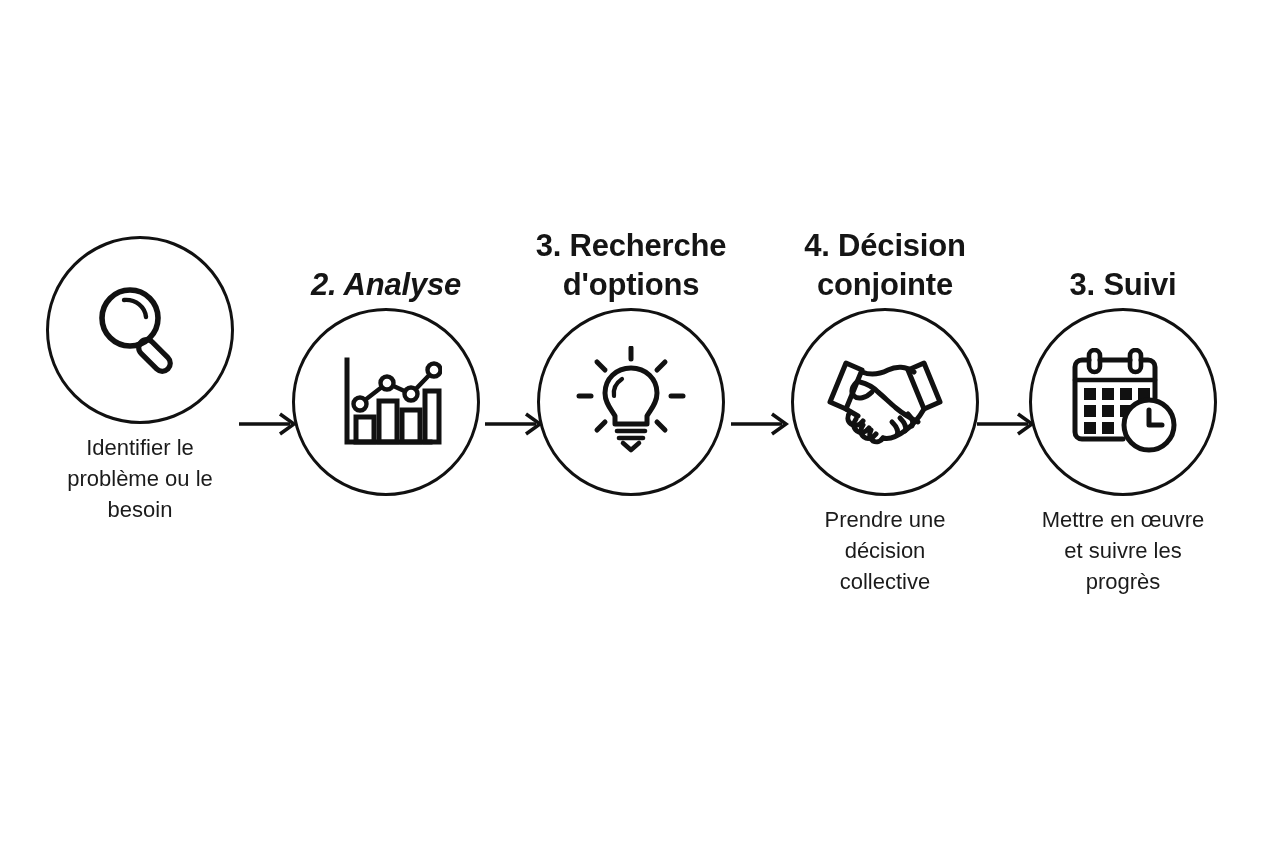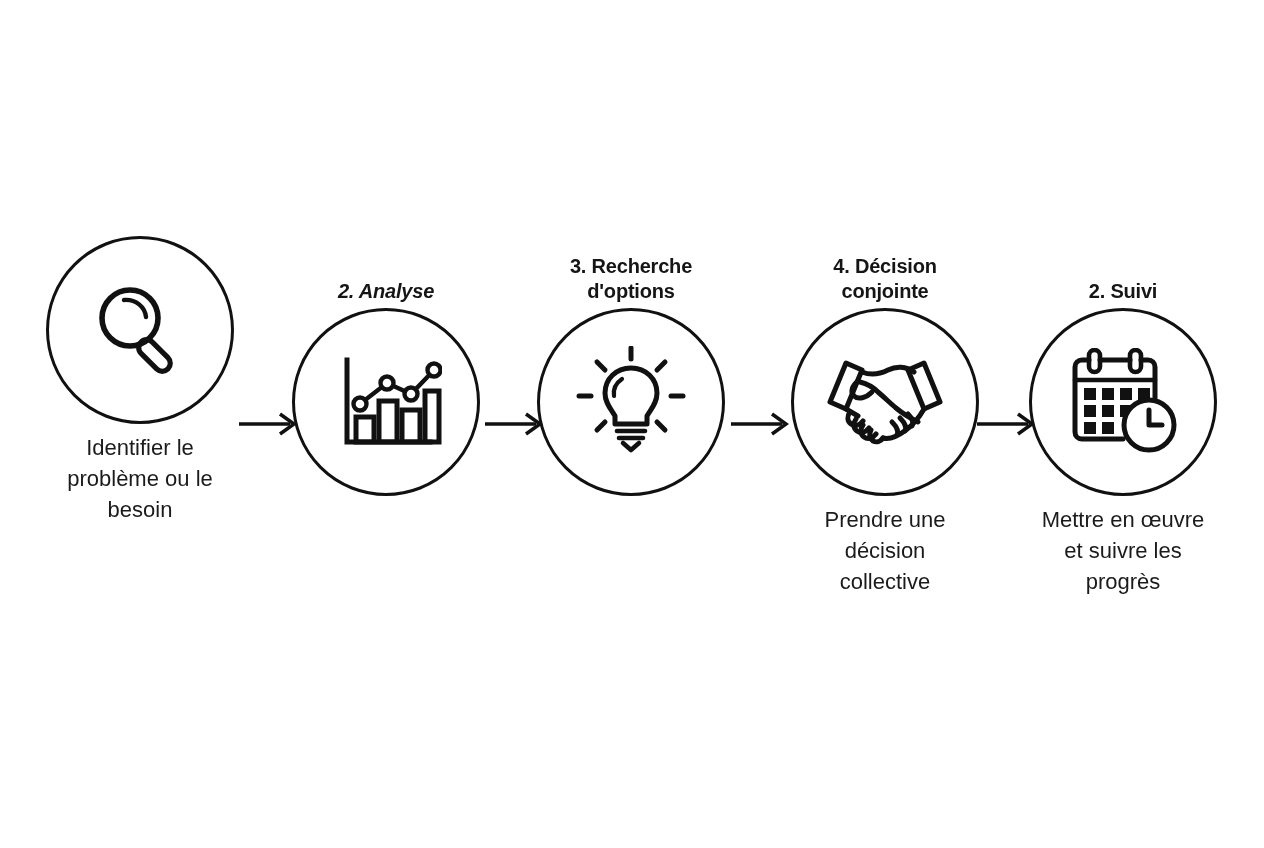--- a/index.html
+++ b/index.html
@@ -28,21 +28,21 @@
     width: 246px;
     top: 232px;
     display: flex;
     flex-direction: column;
     align-items: center;
   }
 
   .step-title {
     width: 240px;
     text-align: center;
-    font-size: 20px;
+    font-size: 31px;
     font-weight: bold;
     line-height: 1.24;
     color: #151515;
     letter-spacing: -0.2px;
     height: 72px;
     display: flex;
     flex-direction: column;
     justify-content: flex-end;
     white-space: pre-line;
   }
@@ -210,21 +210,21 @@
           <path d="M98 55 C94 62 88 70 80 76 C72 82 64 86 57 84"></path>
         </svg>
       </span>
     </div>
     <div class="step-caption">Prendre une
 décision
 collective</div>
   </div>
 
   <div class="step" style="left:1000px;">
-    <div class="step-title">2. Suivi</div>
+    <div class="step-title">3. Suivi</div>
     <div class="circle">
       <span>
         <svg width="112" height="108" viewBox="0 0 112 108" fill="none" stroke="#111111" stroke-width="5" stroke-linecap="round" stroke-linejoin="round">
 
           <rect x="22" y="2" width="11" height="22" rx="5.5" stroke-width="4.6"></rect>
           <rect x="63" y="2" width="11" height="22" rx="5.5" stroke-width="4.6"></rect>
 
           <path d="M8 84 L8 19 C8 15 11 12 15 12 L22 12 M33 12 L63 12 M74 12 L81 12 C85 12 88 15 88 19 L88 50 M8 84 C8 88 11 91 15 91 L56 91"></path>
 
           <line x1="8" y1="32" x2="88" y2="32" stroke-width="4.6"></line>

